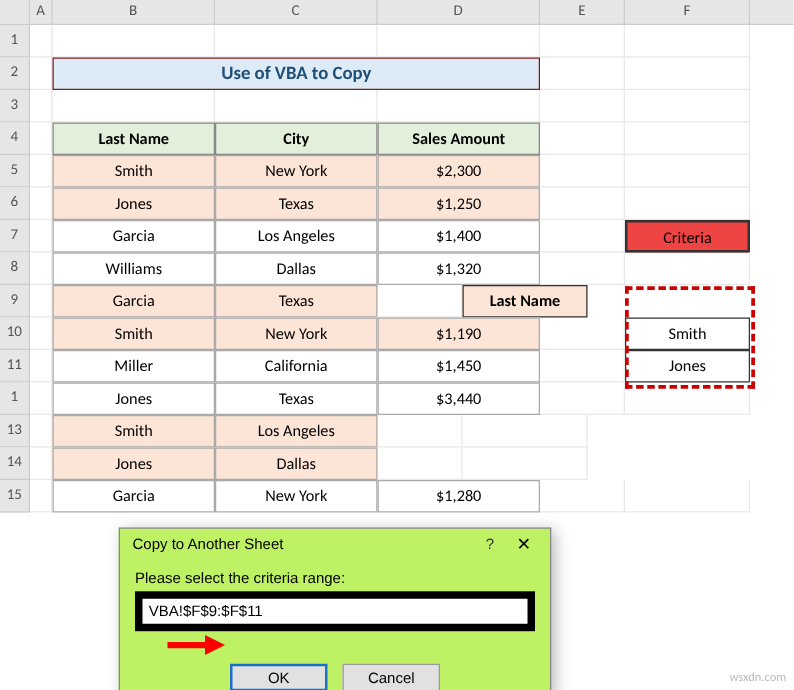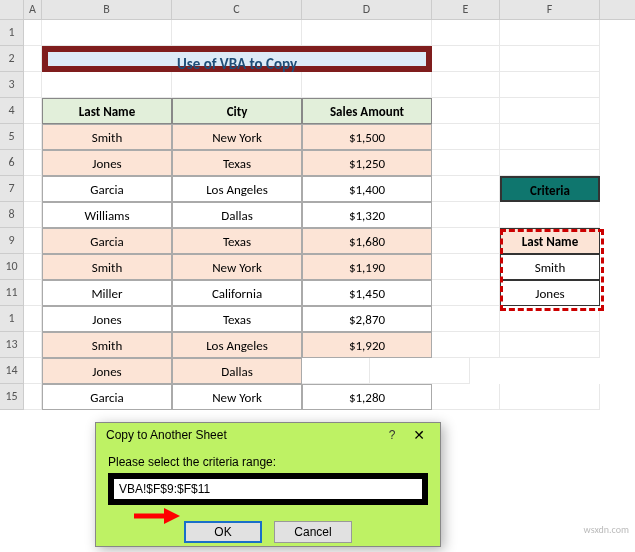--- a/index.html
+++ b/index.html
@@ -55,32 +55,32 @@
   border-bottom: 1px solid #e8e8e8;
   line-height: 25px;
   text-align: center;
   position: relative;
 }
 .title-merge {
   background: #ddebf7;
   font-weight: bold;
   font-size: 15px;
   color: #1f4e78;
-  border: 6px solid #7f1d1d;
+  border: 1px solid #7f1d1d;
 }
 .thead {
   background: #e2efda;
   font-weight: bold;
   border: 1px solid #888;
 }
 .tbody { border: 1px solid #aaa; }
 .alt { background: #fce4d6; }
 .crit-title {
-  background: #0f766e;
-  font-weight: bold;
+  background: #ef4444;
+  font-weight: normal;
   border: 2px solid #333;
 }
 .crit-head {
   background: #fce4d6;
   font-weight: bold;
 }
 .crit-cell { border: 1px solid #333; }
 .marquee {
   position: absolute;
   border: 3px dashed #c00;
@@ -112,42 +112,42 @@
   border: 6px solid #000000;
   padding: 3px 5px;
   font-size: 12px;
   background: #fff;
   font-family: inherit;
 }
 .dlg-buttons {
   display: flex;
   justify-content: center;
   gap: 12px;
-  margin-top: 16px;
+  margin-top: 26px;
   align-items: center;
 }
 .dlg-btn {
   width: 78px;
   height: 22px;
   background: #e1e1e1;
   border: 1px solid #999;
   font-size: 12px;
   cursor: pointer;
 }
 .dlg-btn.ok { border: 2px solid #1a6fc9; }
 .arrow {
   position: absolute;
   left: 132px;
   top: 506px;
   pointer-events: none;
 }
 .watermark {
   position: absolute;
   right: 6px;
-  bottom: 16px;
+  bottom: 4px;
   font-size: 10px;
   color: #bbb;
   margin-top: 24px;
 }
 </style>
 </head>
 <body>
 
 <div class="grid-area">
 
@@ -194,21 +194,21 @@
         <div class="cell cC thead">City</div>
         <div class="cell cD thead">Sales Amount</div>
         <div class="cell cE"></div>
         <div class="cell cF"></div>
       </div>
       <div class="xrow">
         <div class="row-h">5</div>
         <div class="cell cA"></div>
         <div class="cell cB tbody alt">Smith</div>
         <div class="cell cC tbody alt">New York</div>
-        <div class="cell cD tbody alt">$1,500</div>
+        <div class="cell cD tbody alt">$2,300</div>
         <div class="cell cE"></div>
         <div class="cell cF"></div>
       </div>
       <div class="xrow">
         <div class="row-h">6</div>
         <div class="cell cA"></div>
         <div class="cell cB tbody alt">Jones</div>
         <div class="cell cC tbody alt">Texas</div>
         <div class="cell cD tbody alt">$1,250</div>
         <div class="cell cE"></div>
@@ -230,21 +230,20 @@
         <div class="cell cC tbody">Dallas</div>
         <div class="cell cD tbody">$1,320</div>
         <div class="cell cE"></div>
         <div class="cell cF"></div>
       </div>
       <div class="xrow">
         <div class="row-h">9</div>
         <div class="cell cA"></div>
         <div class="cell cB tbody alt">Garcia</div>
         <div class="cell cC tbody alt">Texas</div>
-        <div class="cell cD tbody alt">$1,680</div>
         <div class="cell cE"></div>
         <div class="cell cF crit-head crit-cell">Last Name</div>
       </div>
       <div class="xrow">
         <div class="row-h">10</div>
         <div class="cell cA"></div>
         <div class="cell cB tbody alt">Smith</div>
         <div class="cell cC tbody alt">New York</div>
         <div class="cell cD tbody alt">$1,190</div>
         <div class="cell cE"></div>
@@ -257,30 +256,29 @@
         <div class="cell cC tbody">California</div>
         <div class="cell cD tbody">$1,450</div>
         <div class="cell cE"></div>
         <div class="cell cF crit-cell">Jones</div>
       </div>
       <div class="xrow">
         <div class="row-h">1</div>
         <div class="cell cA"></div>
         <div class="cell cB tbody">Jones</div>
         <div class="cell cC tbody">Texas</div>
-        <div class="cell cD tbody">$2,870</div>
+        <div class="cell cD tbody">$3,440</div>
         <div class="cell cE"></div>
         <div class="cell cF"></div>
       </div>
       <div class="xrow">
         <div class="row-h">13</div>
         <div class="cell cA"></div>
         <div class="cell cB tbody alt">Smith</div>
         <div class="cell cC tbody alt">Los Angeles</div>
-        <div class="cell cD tbody alt">$1,920</div>
         <div class="cell cE"></div>
         <div class="cell cF"></div>
       </div>
       <div class="xrow">
         <div class="row-h">14</div>
         <div class="cell cA"></div>
         <div class="cell cB tbody alt">Jones</div>
         <div class="cell cC tbody alt">Dallas</div>
         <div class="cell cE"></div>
         <div class="cell cF"></div>

